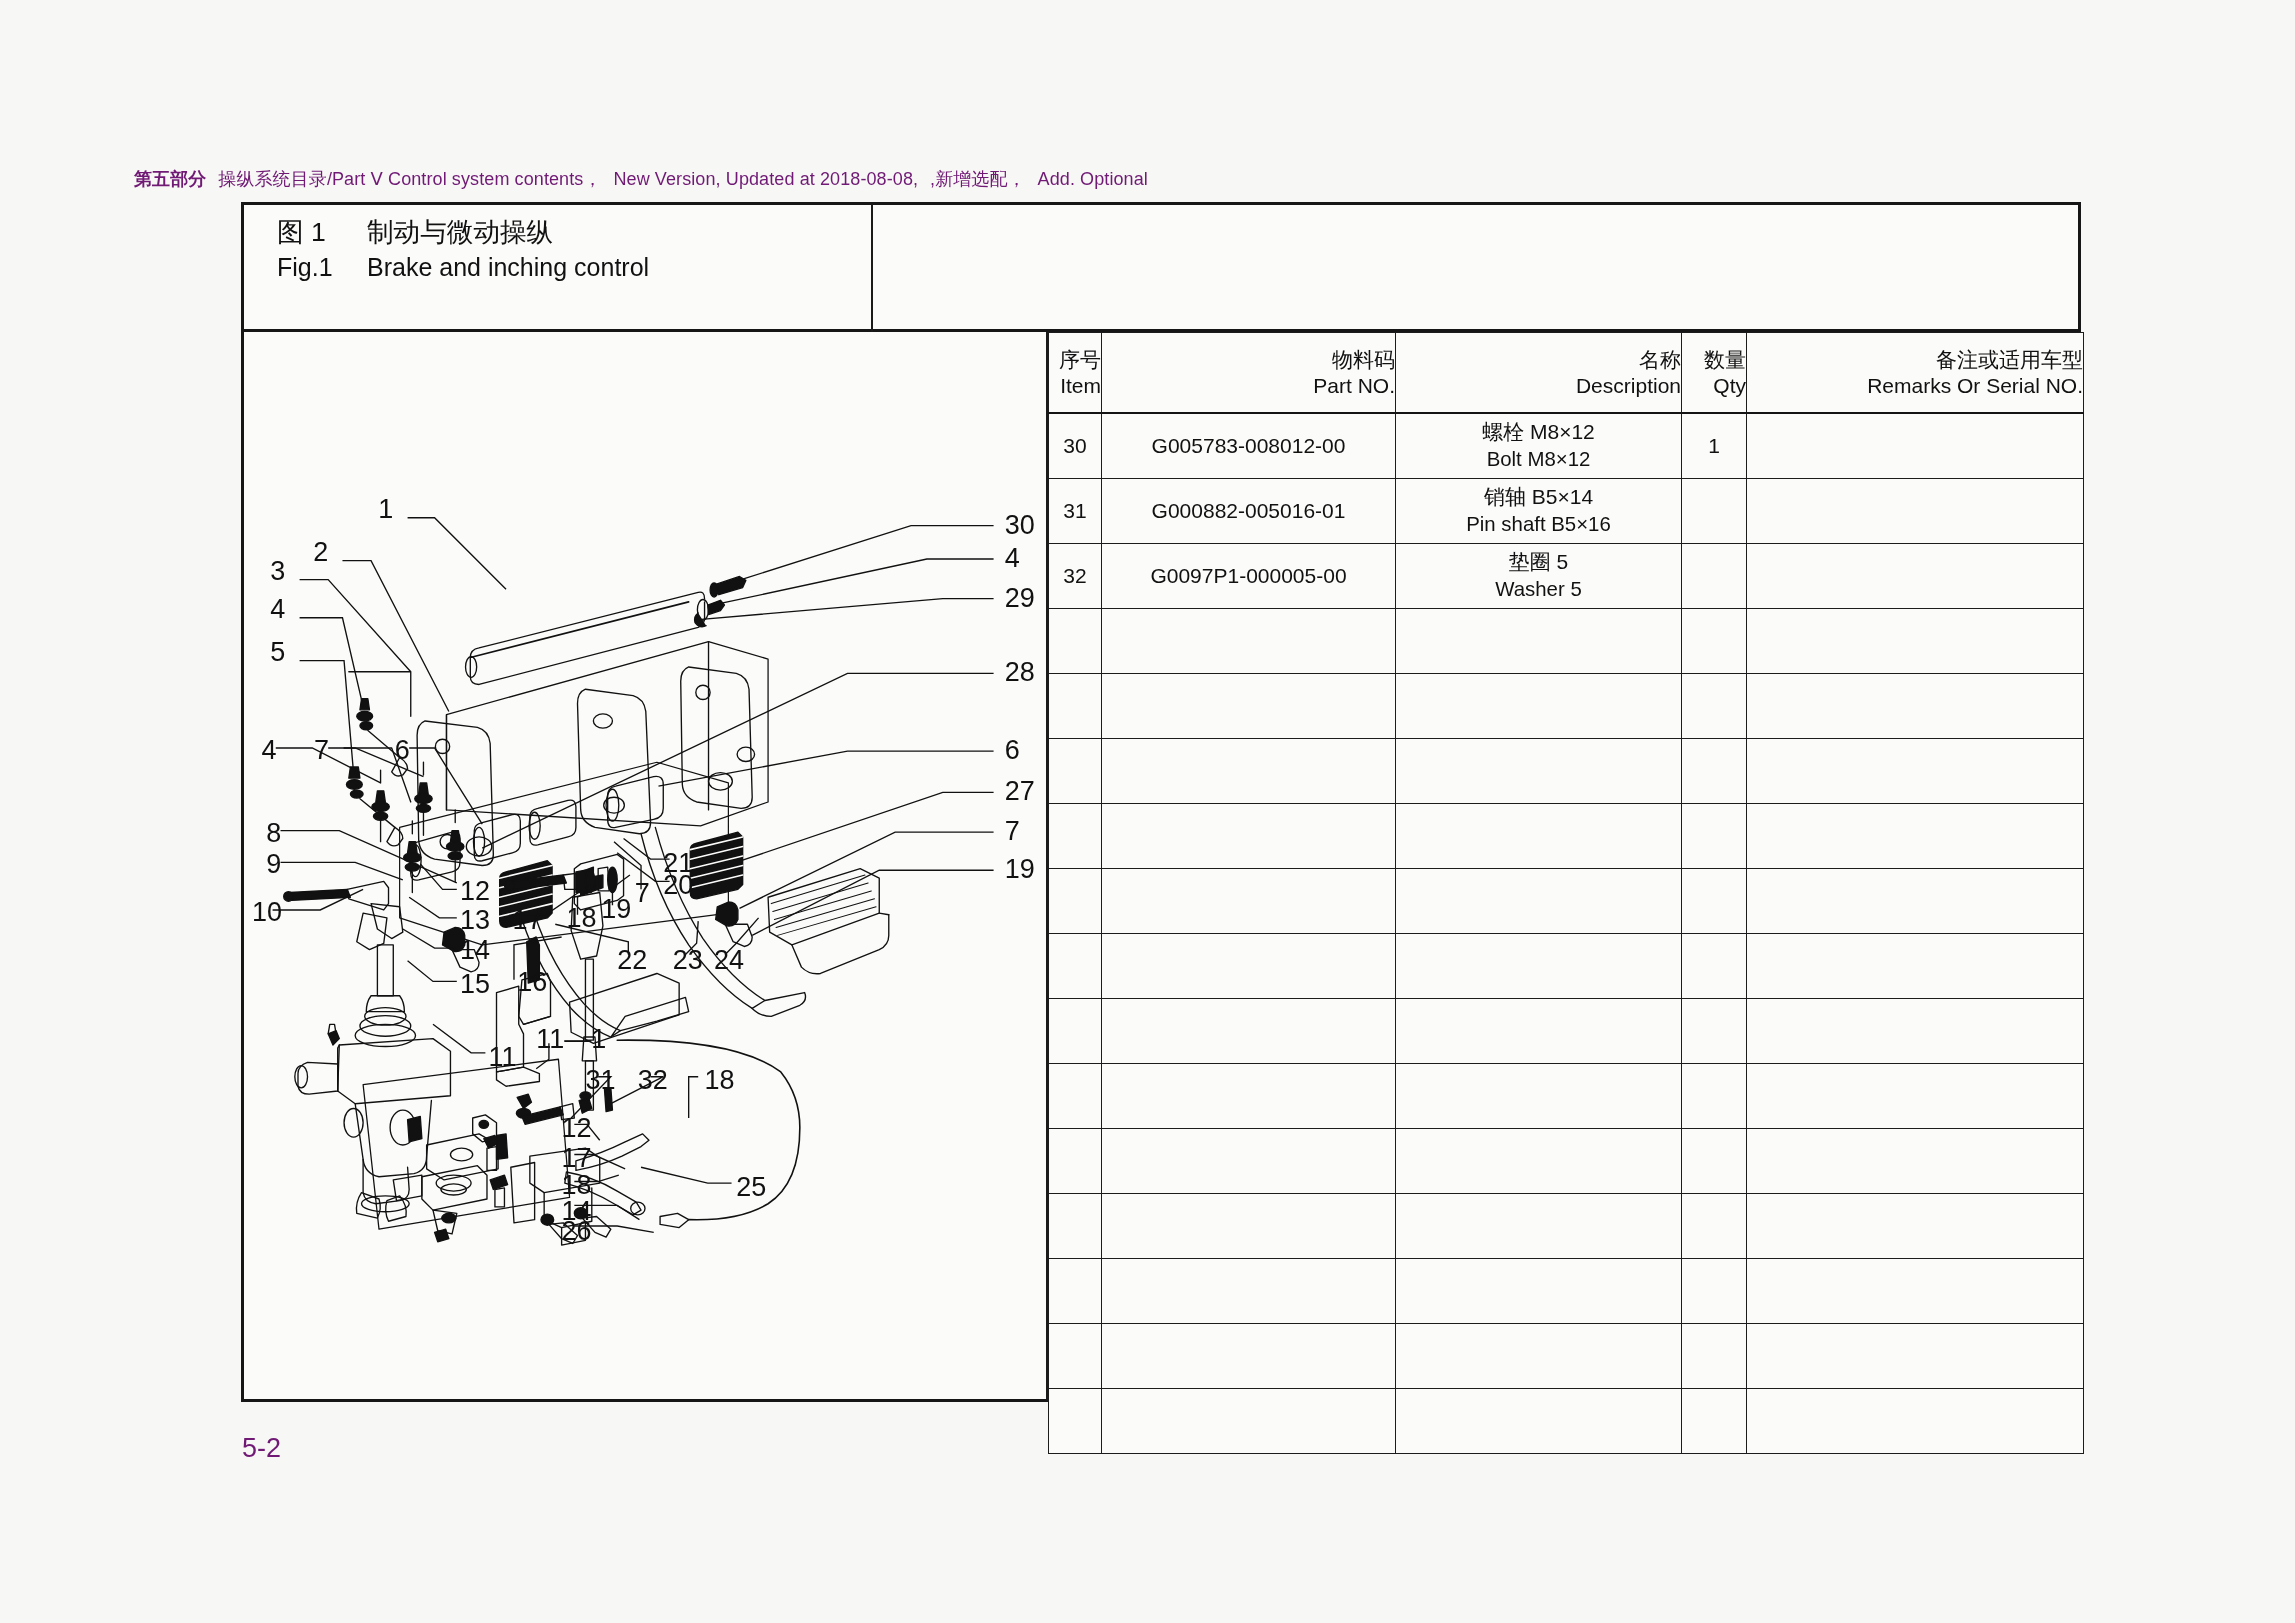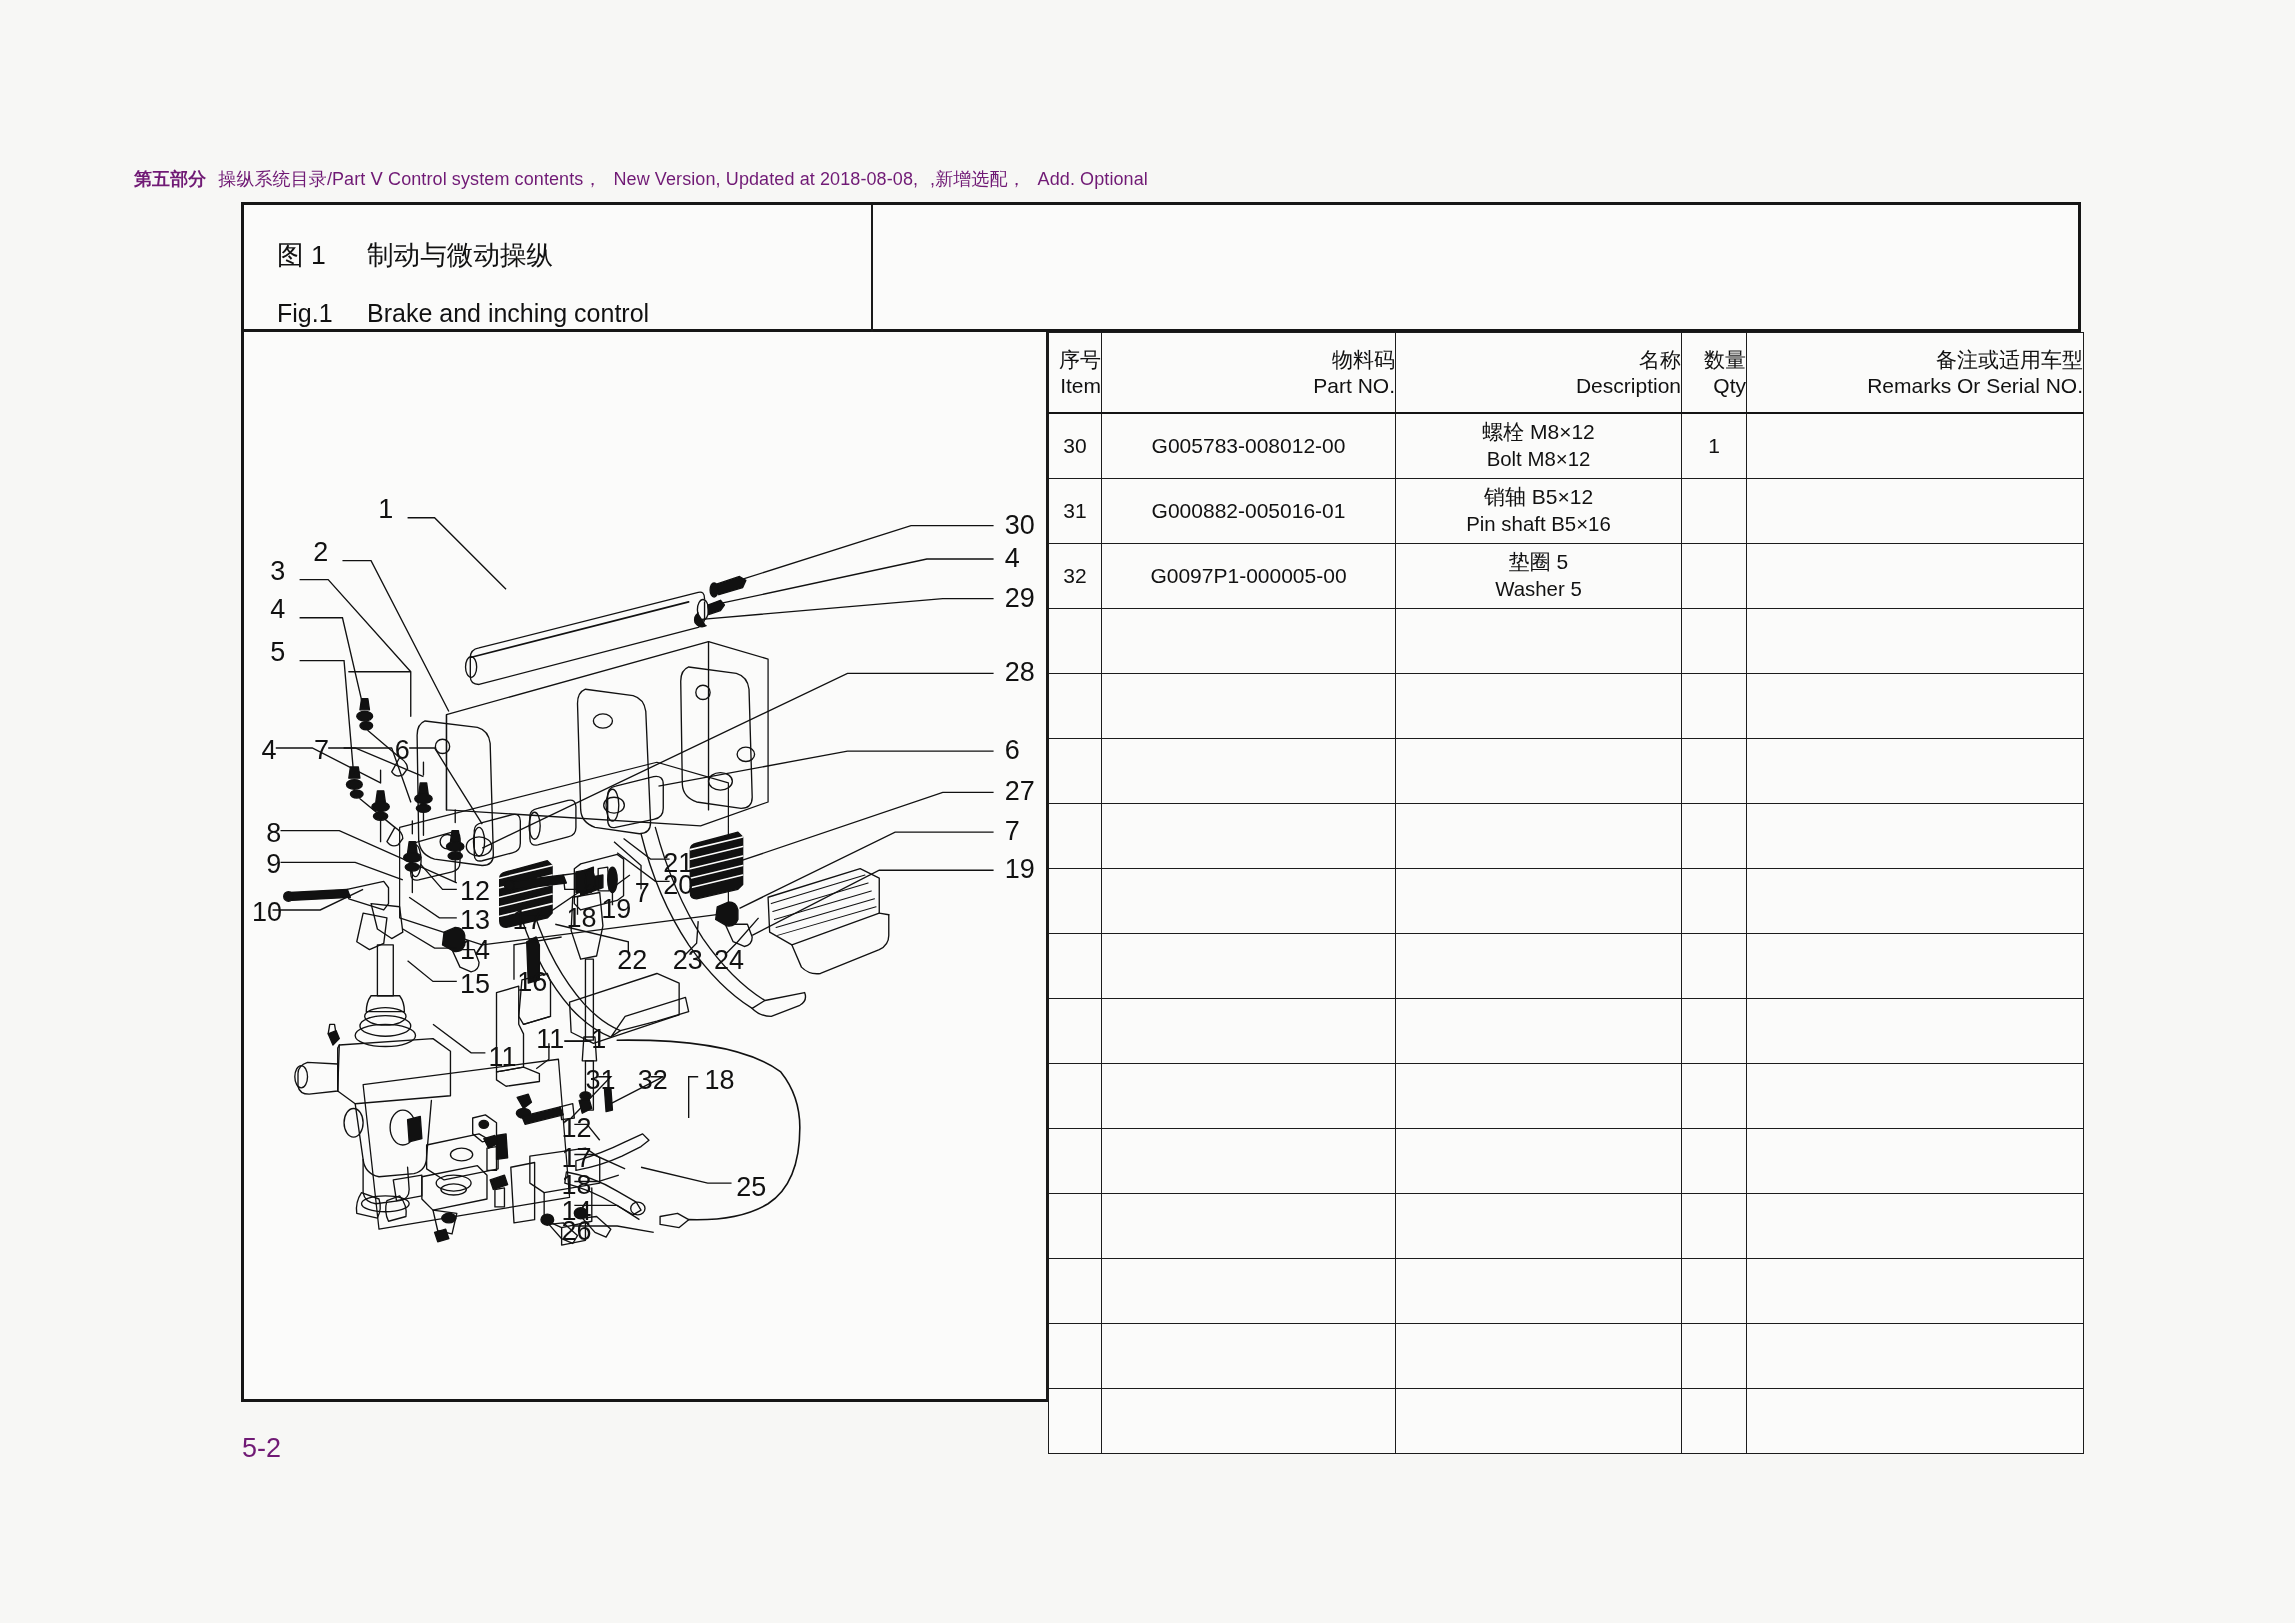--- a/index.html
+++ b/index.html
@@ -73,21 +73,20 @@
     margin-bottom: 9.5px;
     white-space: nowrap;
   }
   .title-row .lbl {
     font-size: 26.6px;
     width: 90px;
     flex: 0 0 90px;
   }
   .title-row .val {
     font-size: 26.6px;
-    margin-top: 23px;
   }
   .title-row.en .lbl { font-size: 25px; }
   .title-row.en .val { font-size: 25px; }
 
   
   .body-area {
     position: absolute;
     left: 0;
     top: 127px;
     width: 100%;
@@ -585,21 +584,21 @@
                 <span class="d-cn">螺栓 M8×12</span>
                 <span class="d-en">Bolt M8×12</span>
               </td>
               <td class="qty">1</td>
               <td></td>
             </tr>
             <tr class="data-row">
               <td class="item">31</td>
               <td class="part">G000882-005016-01</td>
               <td class="desc">
-                <span class="d-cn">销轴 B5×12</span>
+                <span class="d-cn">销轴 B5×14</span>
                 <span class="d-en">Pin shaft B5×16</span>
               </td>
               <td class="qty"></td>
               <td></td>
             </tr>
             <tr class="data-row">
               <td class="item">32</td>
               <td class="part">G0097P1-000005-00</td>
               <td class="desc">
                 <span class="d-cn">垫圈 5</span>

